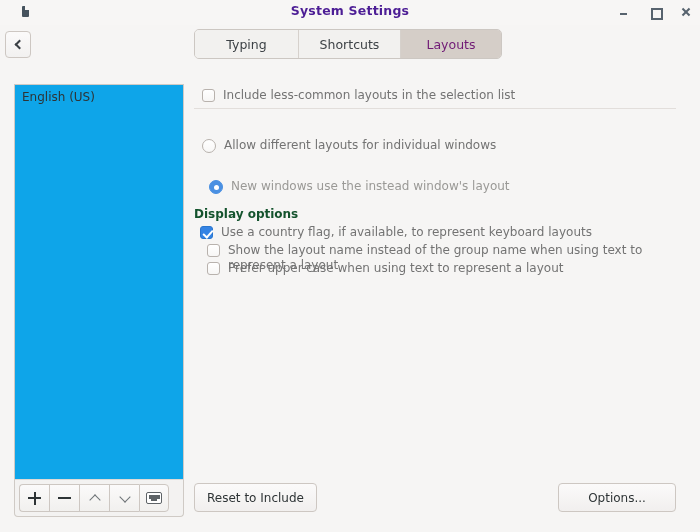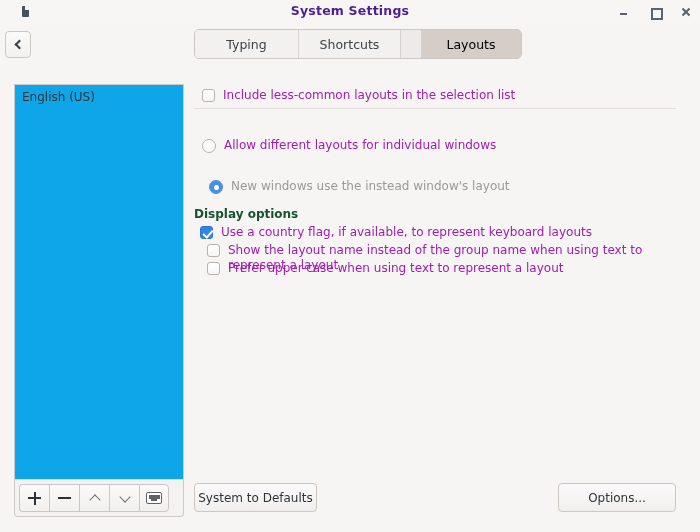--- a/index.html
+++ b/index.html
@@ -132,22 +132,21 @@
     font-size: 12.5px;
     color: #3d4246;
     background: #f2f1ef;
     border-right: 1px solid #d6d1cc;
     cursor: default;
     user-select: none;
   }
   .tab:last-child { border-right: none; }
   .tab.active {
     background: #d5cec8;
-    color: #000000;
-    margin-left: 20px;
+    color: #701a75;
   }
   .tab-typing    { width: 104px; }
   .tab-shortcuts { width: 102px; }
   .tab-layouts   { width: 100px; }
 
   
   .left-panel {
     position: absolute;
     left: 14px; top: 84px;
     width: 170px; height: 433px;
@@ -290,21 +289,21 @@
     width: 5px; height: 5px;
     border-radius: 50%;
     background: #ffffff;
   }
   .radio.selected.dim {
     background: #4a90e2;
     border-color: #4a90e2;
   }
   .opt-label {
     font-size: 12px;
-    color: #a21caf;
+    color: #737373;
     margin-left: 8px;
     line-height: 15px;
     cursor: default;
   }
   .opt-label.dim { color: #9a9996; }
 
   .separator {
     width: 482px;
     height: 1px;
     background: #e2dedb;
@@ -433,17 +432,17 @@
     <span class="checkbox"></span>
     <span class="opt-label">Show the layout name instead of the group name when using text to represent a layout</span>
   </div>
 
   <div class="opt-row row-upper">
     <span class="checkbox"></span>
     <span class="opt-label">Prefer upper-case when using text to represent a layout</span>
   </div>
 
   <div class="bottom-bar">
-    <div class="btn btn-reset">System to Defaults</div>
+    <div class="btn btn-reset">Reset to Include</div>
     <div class="btn btn-options">Options...</div>
   </div>
 
 </div>
 
 </body></html>

